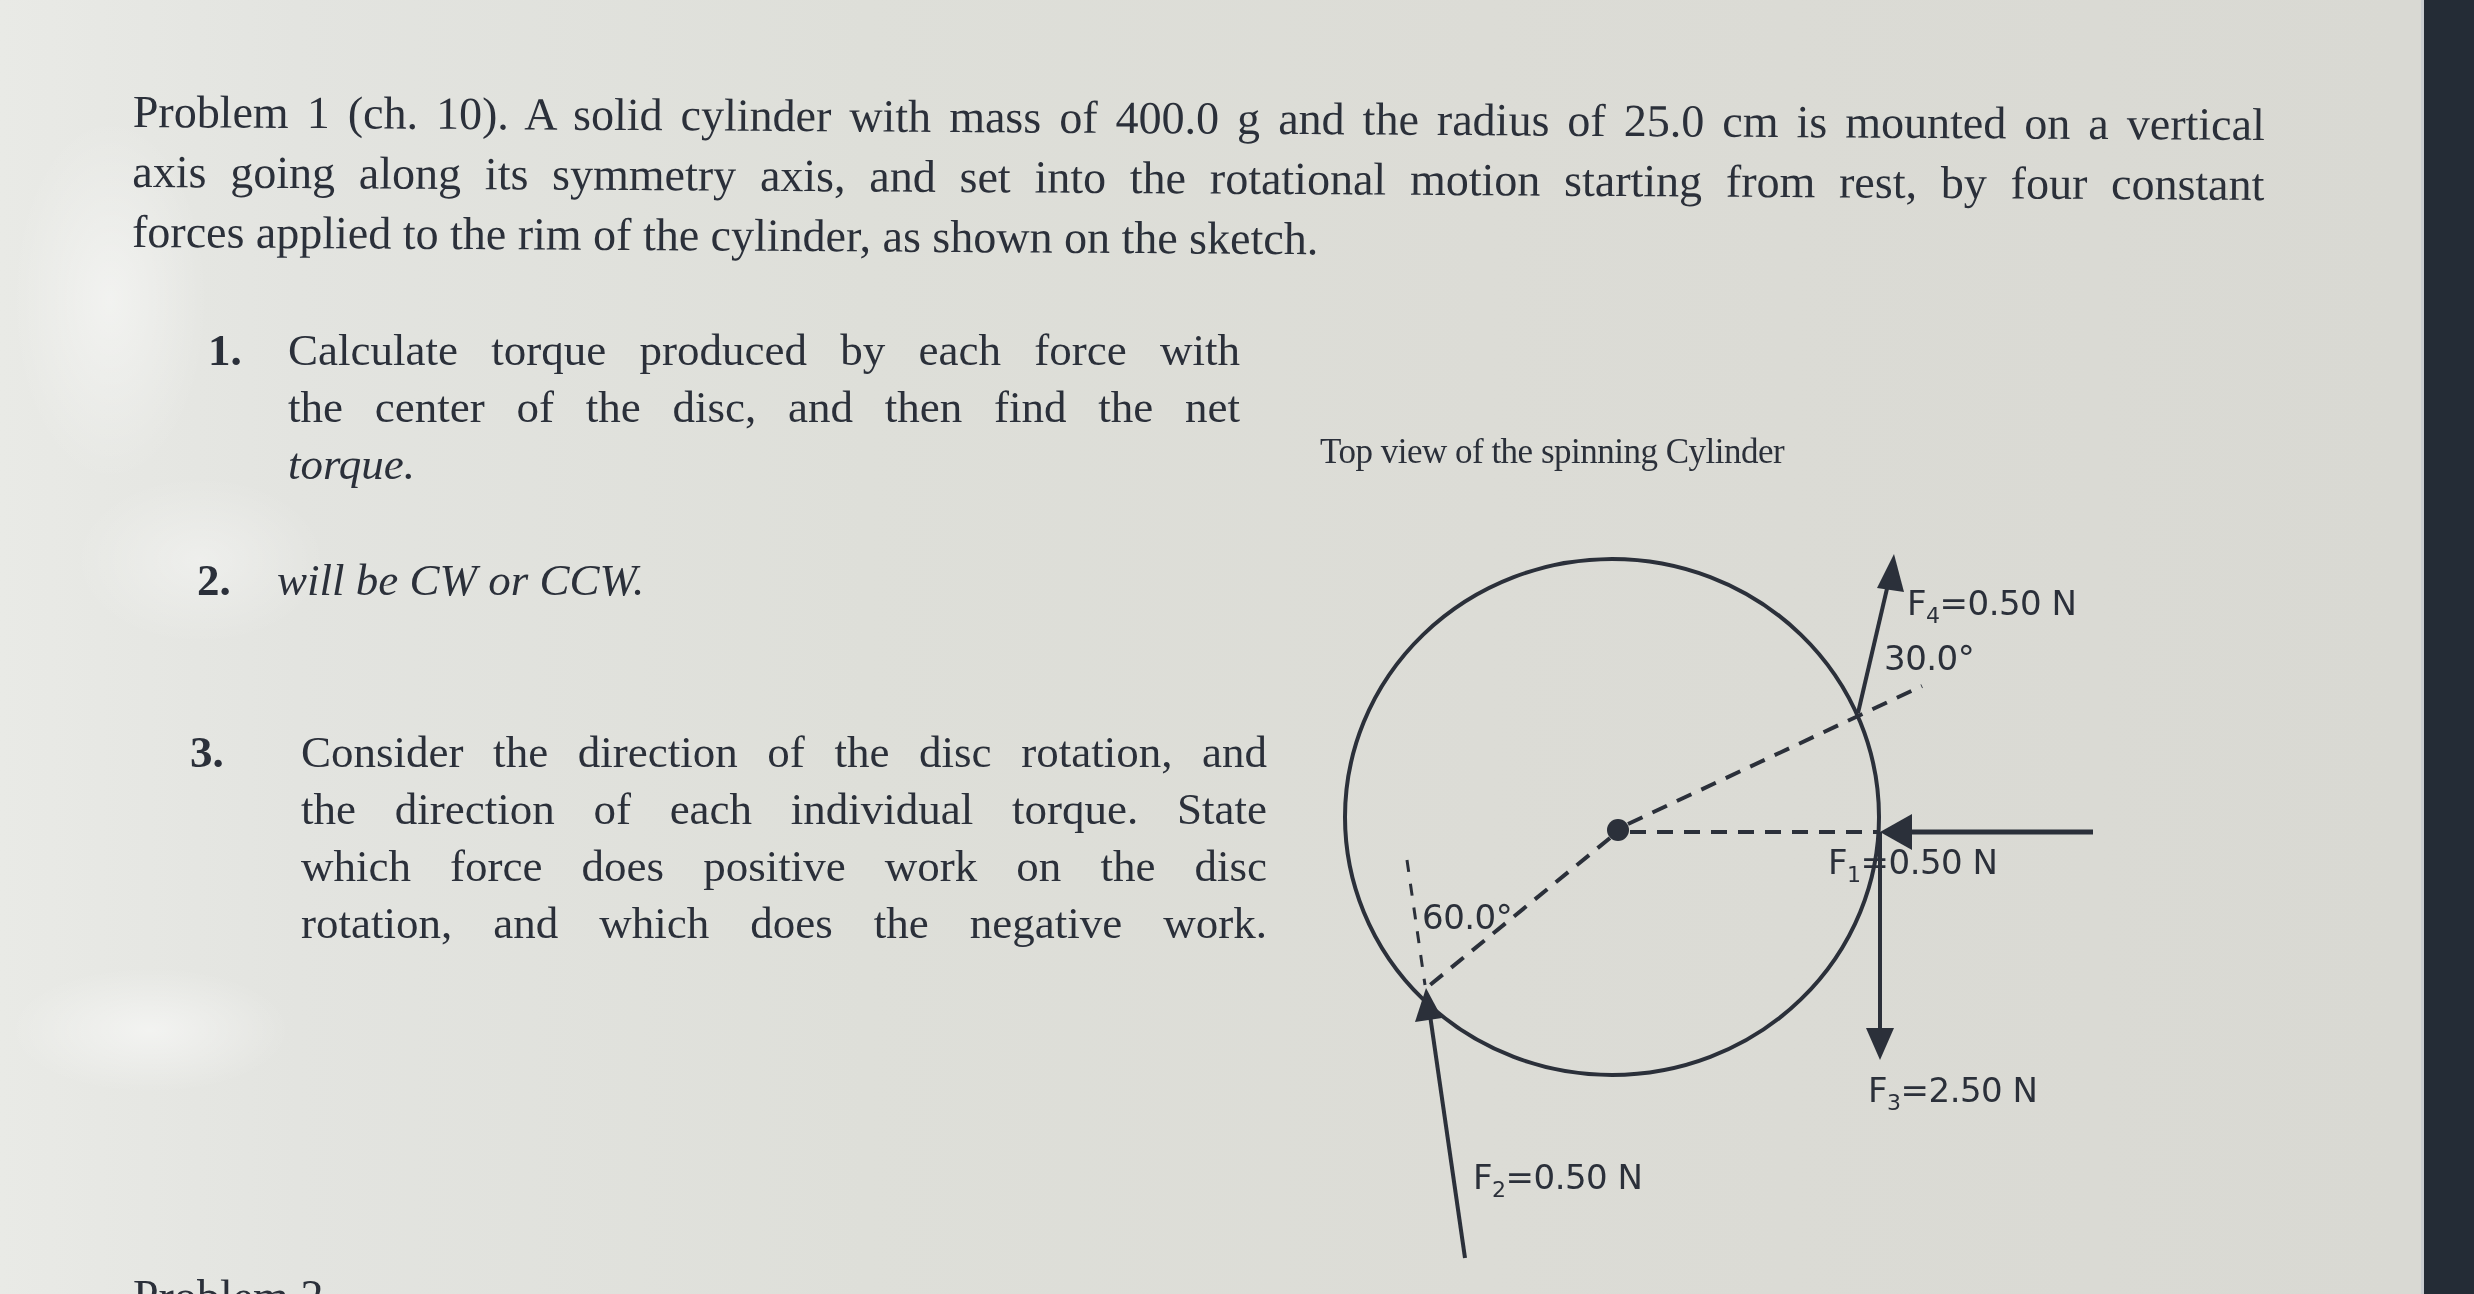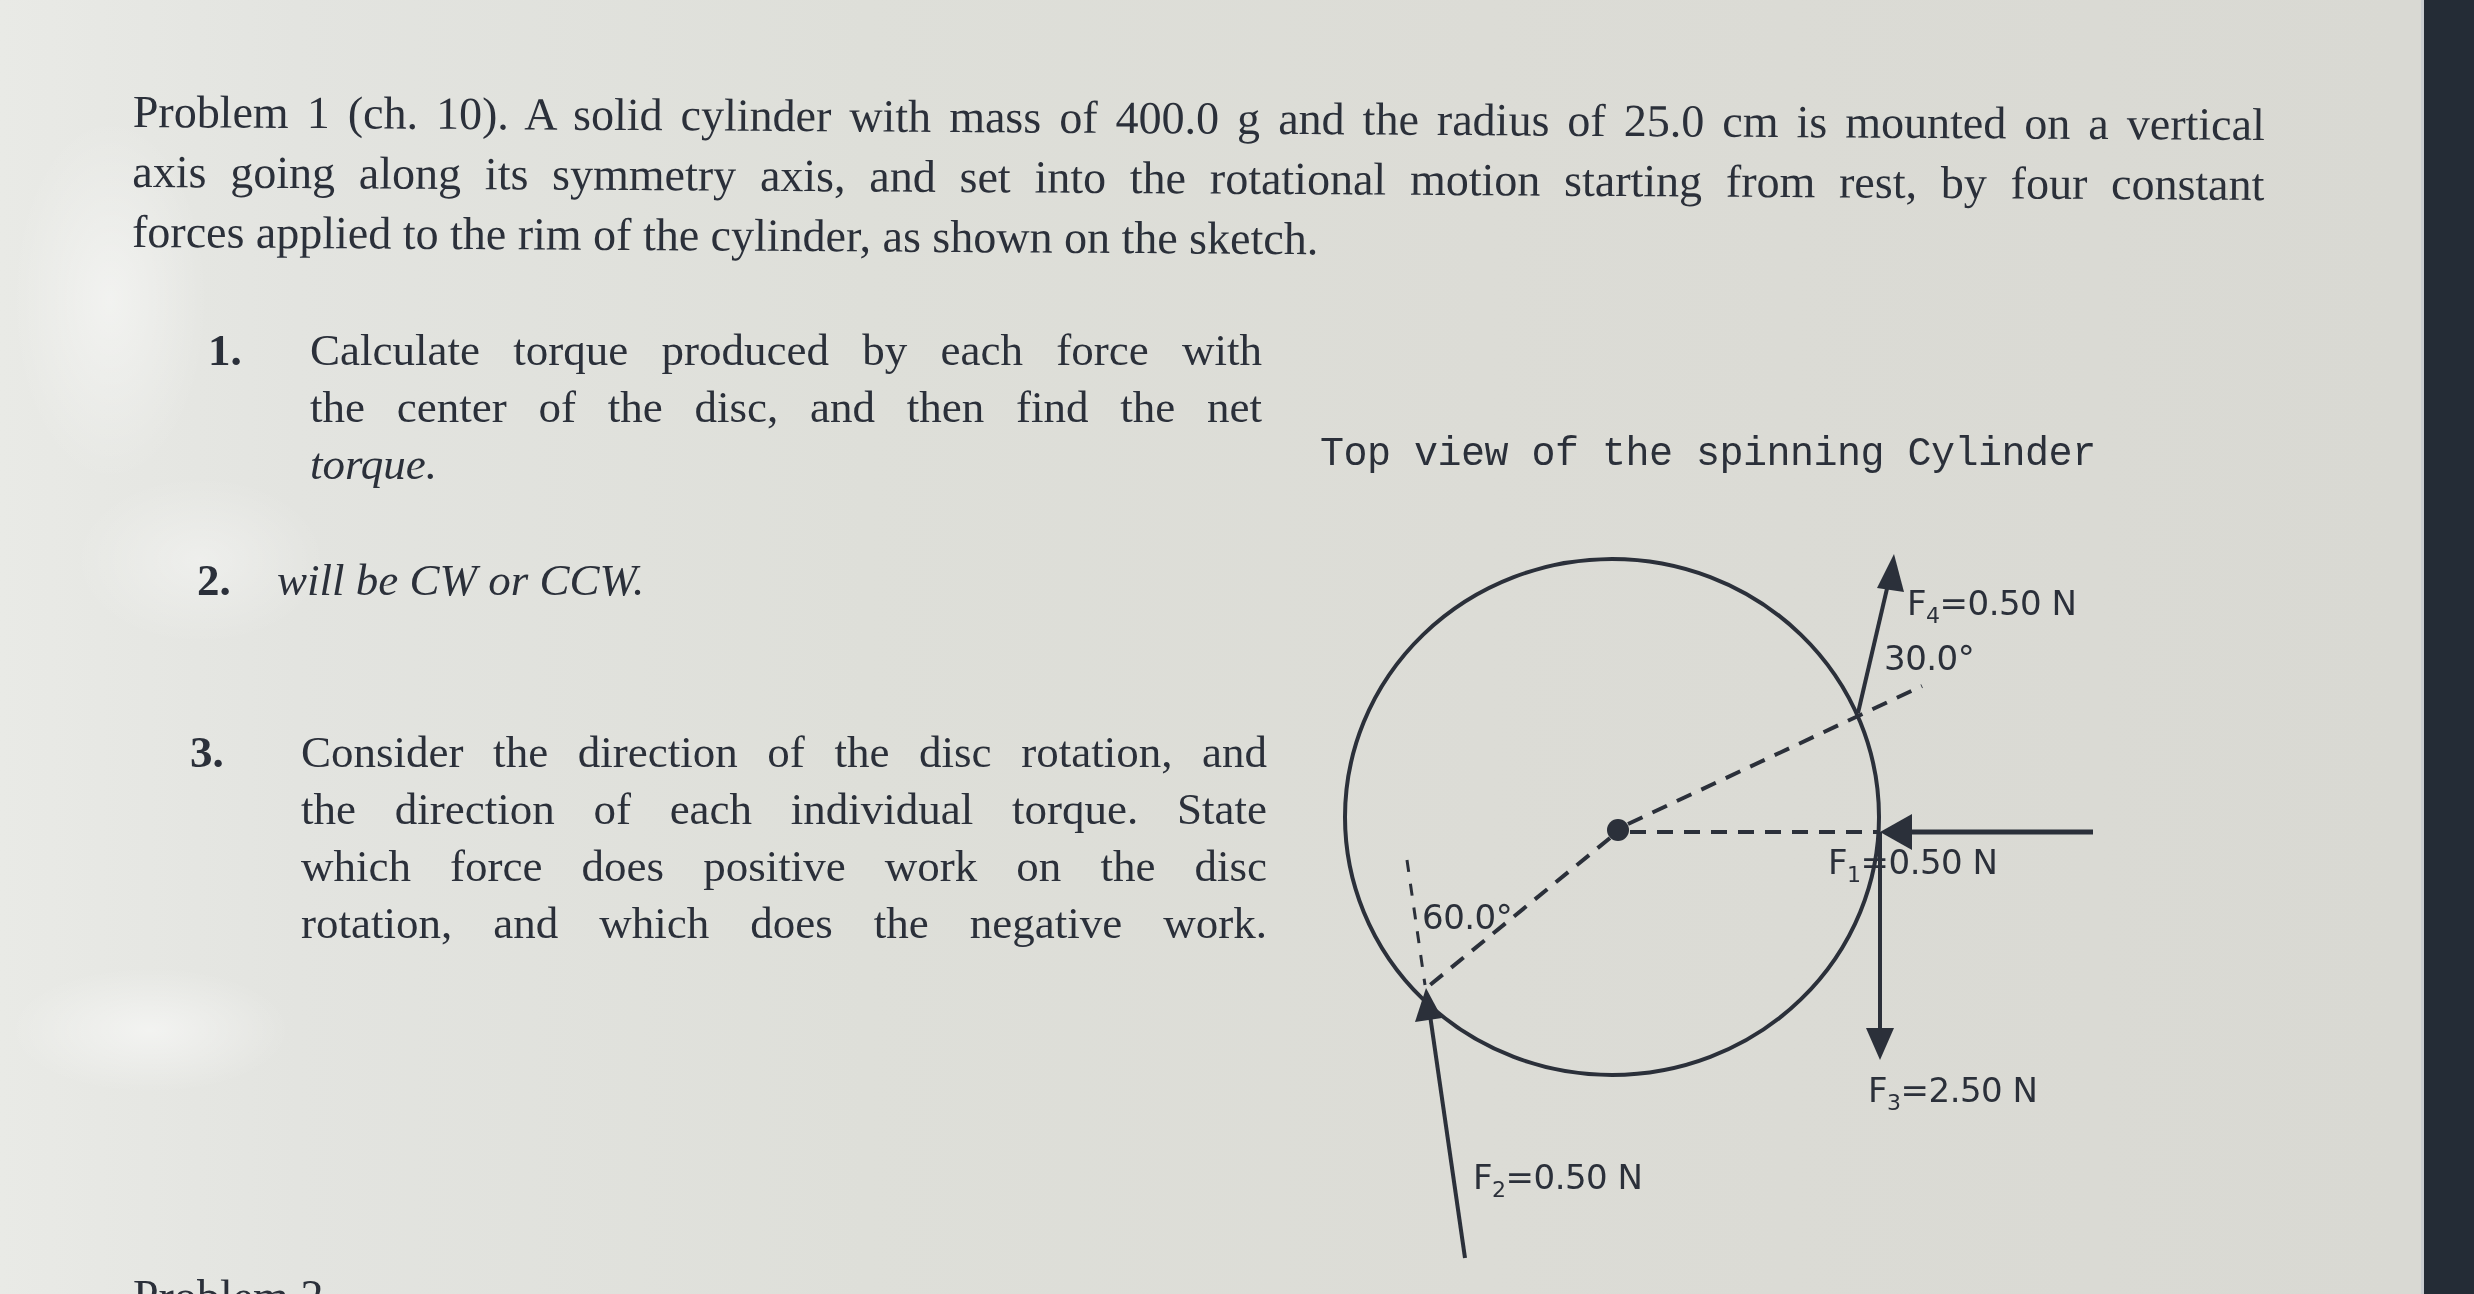--- a/index.html
+++ b/index.html
@@ -34,22 +34,22 @@
 
   .qlist { position: absolute; left: 0; top: 0; margin: 0; padding: 0; list-style: none; }
   .q { position: absolute; width: 1240px; font-size: 45px; line-height: 57px; }
   .q .num { position: absolute; font-weight: bold; font-family: "Liberation Serif", serif; }
   .q .txt { position: absolute; left: 80px; width: 950px; }
   .q .txt .ln { display: block; white-space: nowrap; text-align: justify; text-align-last: justify; }
   .q .txt .ln.last { text-align-last: left; font-style: italic; }
 
   .caption {
     position: absolute; left: 1320px; top: 432px;
-    font-family: Liberation Mono, monospace;
-    font-size: 40px; color: #2b303a; letter-spacing: -0.5px;
+    font-family: Liberation Serif, serif;
+    font-size: 35px; color: #2b303a; letter-spacing: -0.5px;
   }
   svg.diagram { position: absolute; left: 0; top: 0; }
   .lbl {
     font-family: "DejaVu Sans", "Liberation Sans", sans-serif;
     font-size: 34px; fill: #2b303a; letter-spacing: -0.5px;
   }
   .sub { font-size: 22px; }
   .cutoff {
     position: absolute; left: 133px; top: 1270px;
     font-size: 46px; color: #2b303a; white-space: nowrap;
@@ -62,21 +62,21 @@
 
 <div class="intro">
   <span class="ln">Problem 1 (ch. 10).  A solid cylinder with mass of 400.0 g and the radius of 25.0 cm is mounted on a vertical</span>
   <span class="ln">axis going along its symmetry axis, and set into the rotational motion starting from rest, by four constant</span>
   <span class="ln last">forces applied to the rim of the cylinder, as shown on the sketch.</span>
 </div>
 
 <ol class="qlist">
   <li class="q" style="left:208px; top:322px;">
     <span class="num">1.</span>
-    <div class="txt" style="left:80px; width:952px;margin-left:22px;">
+    <div class="txt" style="left:80px; width:952px;">
       <span class="ln">Calculate torque produced by each force with</span>
       <span class="ln">the center of the disc, and then find the net</span>
       <span class="ln last">torque.</span>
     </div>
   </li>
   <li class="q" style="left:197px; top:552px;">
     <span class="num">2.</span>
     <div class="txt" style="left:80px; width:958px;">
       <span class="ln last">will be CW or CCW.</span>
     </div>

